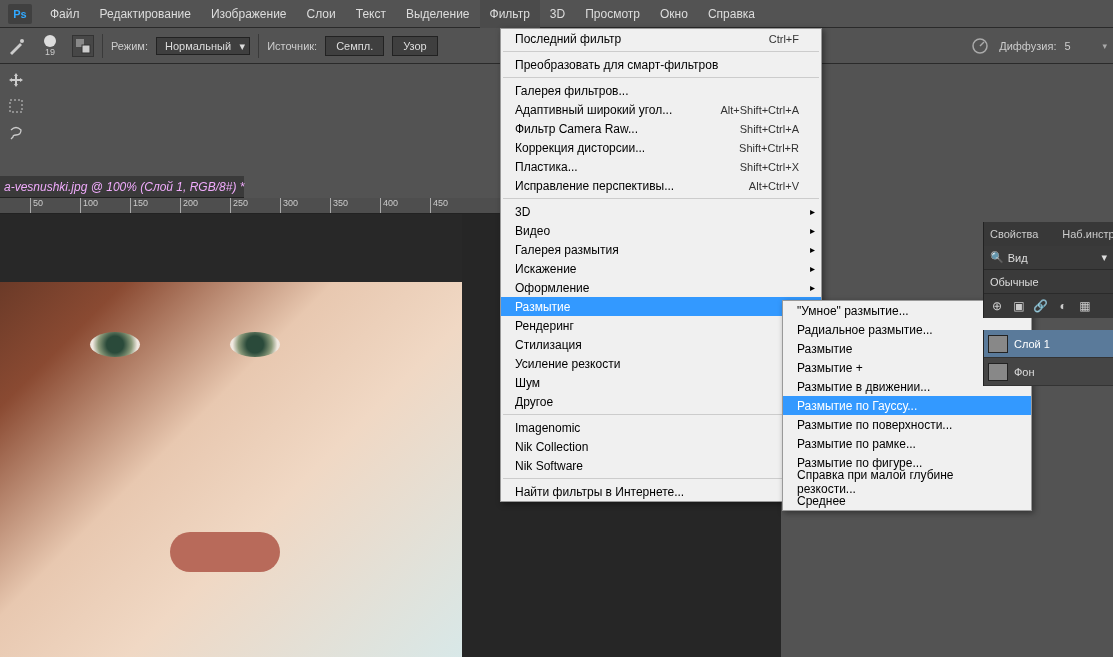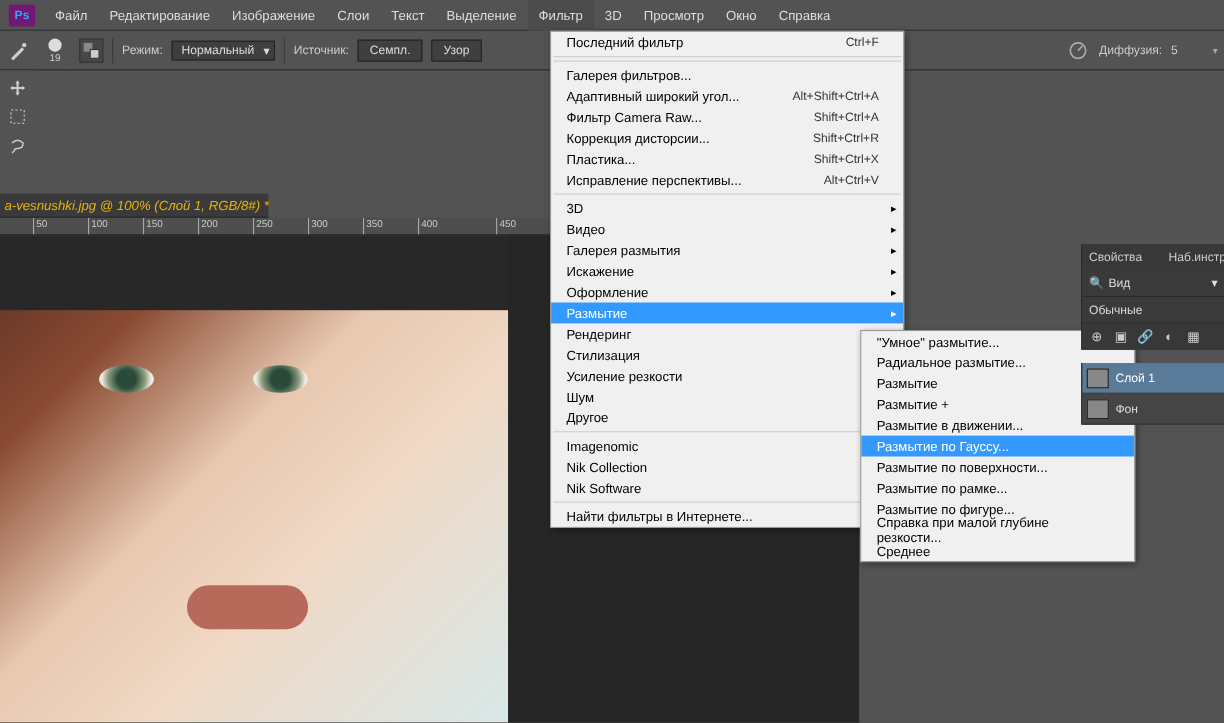--- a/index.html
+++ b/index.html
@@ -1,40 +1,40 @@
 <!DOCTYPE html>
 <html><head>
 <meta charset="utf-8">
 <style>
 * { margin:0; padding:0; box-sizing:border-box; font-family:"Segoe UI",Tahoma,sans-serif; }
 body { width:1113px; height:657px; background:#535353; color:#ccc; font-size:12px; overflow:hidden; position:relative; }
 
 
 .menubar { height:28px; background:#535353; display:flex; align-items:center; border-bottom:1px solid #2a2a2a; }
-.ps-logo { width:24px; height:20px; background:#701a75; color:#31a8ff; font-weight:bold; font-size:11px; display:flex; align-items:center; justify-content:center; border-radius:2px; margin:0 8px; }
+.ps-logo { width:24px; height:20px; background:#404040; color:#31a8ff; font-weight:bold; font-size:11px; display:flex; align-items:center; justify-content:center; border-radius:2px; margin:0 8px; }
 .menu-item { padding:0 10px; height:28px; display:flex; align-items:center; cursor:default; color:#ddd; }
 .menu-item.active { background:#4b4b4b; }
 
 
 .options-bar { height:36px; background:#535353; border-bottom:1px solid #2a2a2a; display:flex; align-items:center; padding:0 6px; gap:8px; }
 .tool-ico { width:22px; height:22px; display:flex; align-items:center; justify-content:center; }
 .brush-prev { width:28px; height:28px; background:#535353; display:flex; flex-direction:column; align-items:center; justify-content:center; }
 .dot { width:12px; height:12px; background:#ddd; border-radius:50%; }
 .opt-label { color:#ccc; font-size:11px; }
 .opt-drop { background:#3f3f3f; border:1px solid #222; padding:2px 18px 2px 8px; font-size:11px; color:#ddd; position:relative; }
 .opt-btn { background:#3f3f3f; border:1px solid #222; padding:3px 10px; font-size:11px; color:#ddd; }
 .divider { width:1px; height:24px; background:#3a3a3a; }
 .swap-ico { width:22px; height:22px; border:1px solid #333; background:#474747; }
 
 
 .left-tools { position:absolute; left:0; top:64px; width:32px; background:#535353; padding-top:4px; }
 .ltool { width:32px; height:24px; display:flex; align-items:center; justify-content:center; margin-bottom:2px; }
 
 
-.doc-tab-bar { position:absolute; left:0; top:176px; height:22px; background:#3a3a3a; border-bottom:1px solid #222; padding-left:4px; display:flex; align-items:center; font-size:12px; color:#eab308; }
+.doc-tab-bar { position:absolute; left:0; top:176px; height:22px; background:#3a3a3a; border-bottom:1px solid #222; padding-left:4px; display:flex; align-items:center; font-size:12px; color:#f0abfc; }
 .doc-tab-bar span { font-style:italic; }
 
 
 .ruler-h { position:absolute; left:0; top:198px; height:16px; width:781px; background:#4e4e4e; border-bottom:1px solid #222; overflow:hidden; }
 .tick { position:absolute; top:0; height:16px; border-left:1px solid #aaa; font-size:9px; color:#ccc; padding-left:2px; line-height:10px; }
 
 
 .canvas { position:absolute; left:0; top:214px; width:781px; height:443px; background:#282828; overflow:hidden; }
 .photo { position:absolute; left:0; top:68px; width:462px; height:375px; background:linear-gradient(135deg,#6b3a28 0%, #8a4a32 15%, #e8c8b0 40%, #f0d8c4 60%, #d8e8e8 100%); overflow:hidden; }
 .photo::before { content:''; position:absolute; left:90px; top:50px; width:50px; height:25px; background:radial-gradient(circle,#2a4a3a 30%,#8a9a7a 60%,#f0e8e0 80%); border-radius:50%; }
@@ -146,36 +146,39 @@
 
 <div class="ruler-h" id="ruler">
     <div class="tick" style="left: 30px;">50</div>
     <div class="tick" style="left: 80px;">100</div>
     <div class="tick" style="left: 130px;">150</div>
     <div class="tick" style="left: 180px;">200</div>
     <div class="tick" style="left: 230px;">250</div>
     <div class="tick" style="left: 280px;">300</div>
     <div class="tick" style="left: 330px;">350</div>
     <div class="tick" style="left: 380px;">400</div>
-    <div class="tick" style="left: 451px;">450</div>
+    <div class="tick" style="left: 430px;">450</div>
   </div>
 
 <div class="canvas">
   <div class="photo">
     <div class="lips"></div>
   </div>
   <div class="darkstrip"></div>
 </div>
 
 <div class="dropdown main" id="dd-main">
     <div class="dd-row">
       <span>Последний фильтр</span>
       <span class="dd-shortcut">Ctrl+F</span>
     </div>
     <div class="dd-sep"></div>
+    <div class="dd-row">
+      <span>Преобразовать для смарт-фильтров</span>
+    </div>
     <div class="dd-sep"></div>
     <div class="dd-row">
       <span>Галерея фильтров...</span>
     </div>
     <div class="dd-row">
       <span>Адаптивный широкий угол...</span>
       <span class="dd-shortcut">Alt+Shift+Ctrl+A</span>
     </div>
     <div class="dd-row">
       <span>Фильтр Camera Raw...</span>

